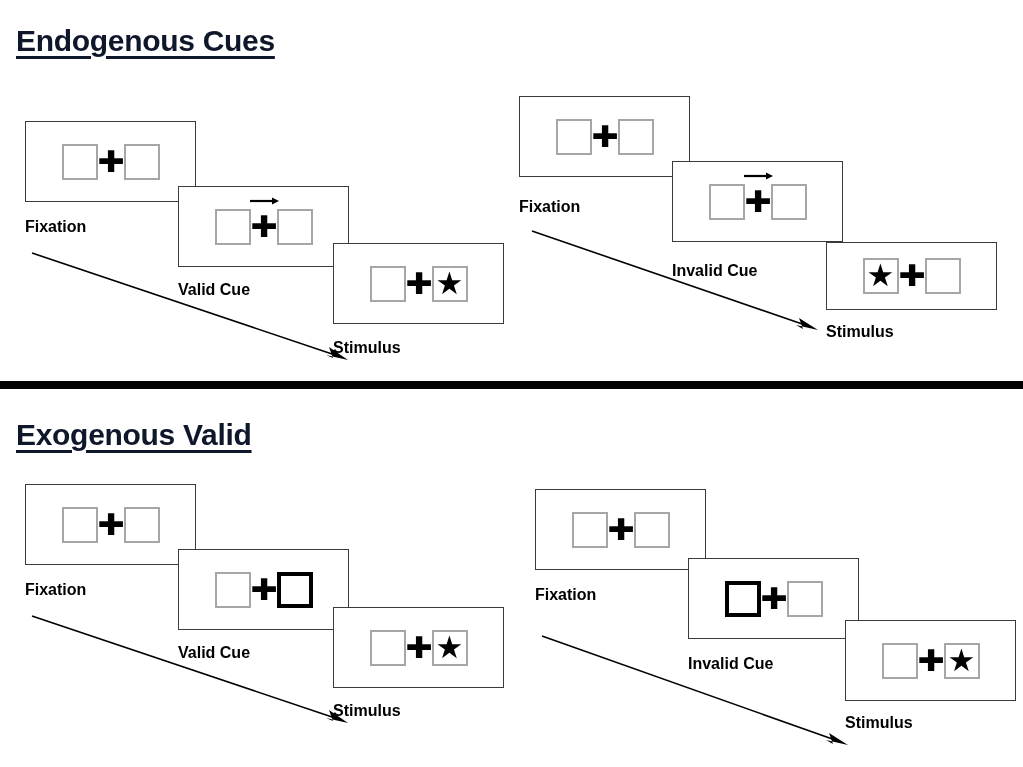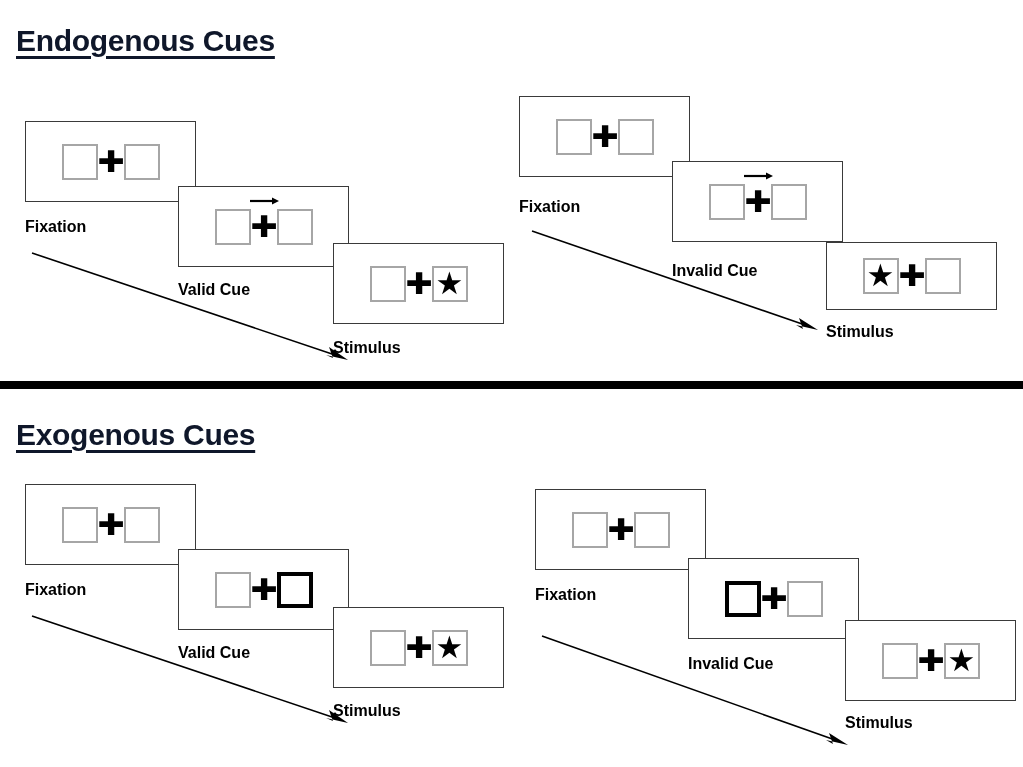--- a/index.html
+++ b/index.html
@@ -221,21 +221,21 @@
 <div class="flow-arrow" style="left:530px; top:228px; width:290px; height:108px;">
   <svg width="290" height="108" viewBox="0 0 290 108">
     <line x1="2" y1="3" x2="278" y2="98" stroke="#000" stroke-width="1.6"></line>
     <polygon points="288,102 269,90 273,101 266,97" fill="#000"></polygon>
   </svg>
 </div>
 
 <div class="divider" style="top:381px;"></div>
 
 <div class="section-title" style="top:418px;">
-  <span class="underlined">Exogenous Cues</span>
+  <span class="underlined">Exogenous Valid</span>
 </div>
 
 <div class="panel" style="left:25px; top:484px; width:171px; height:81px;">
   <div class="panel-inner">
     <div class="box"></div>
     <div class="plus">
       <span class="glyph">✚</span>
     </div>
     <div class="box"></div>
   </div>

